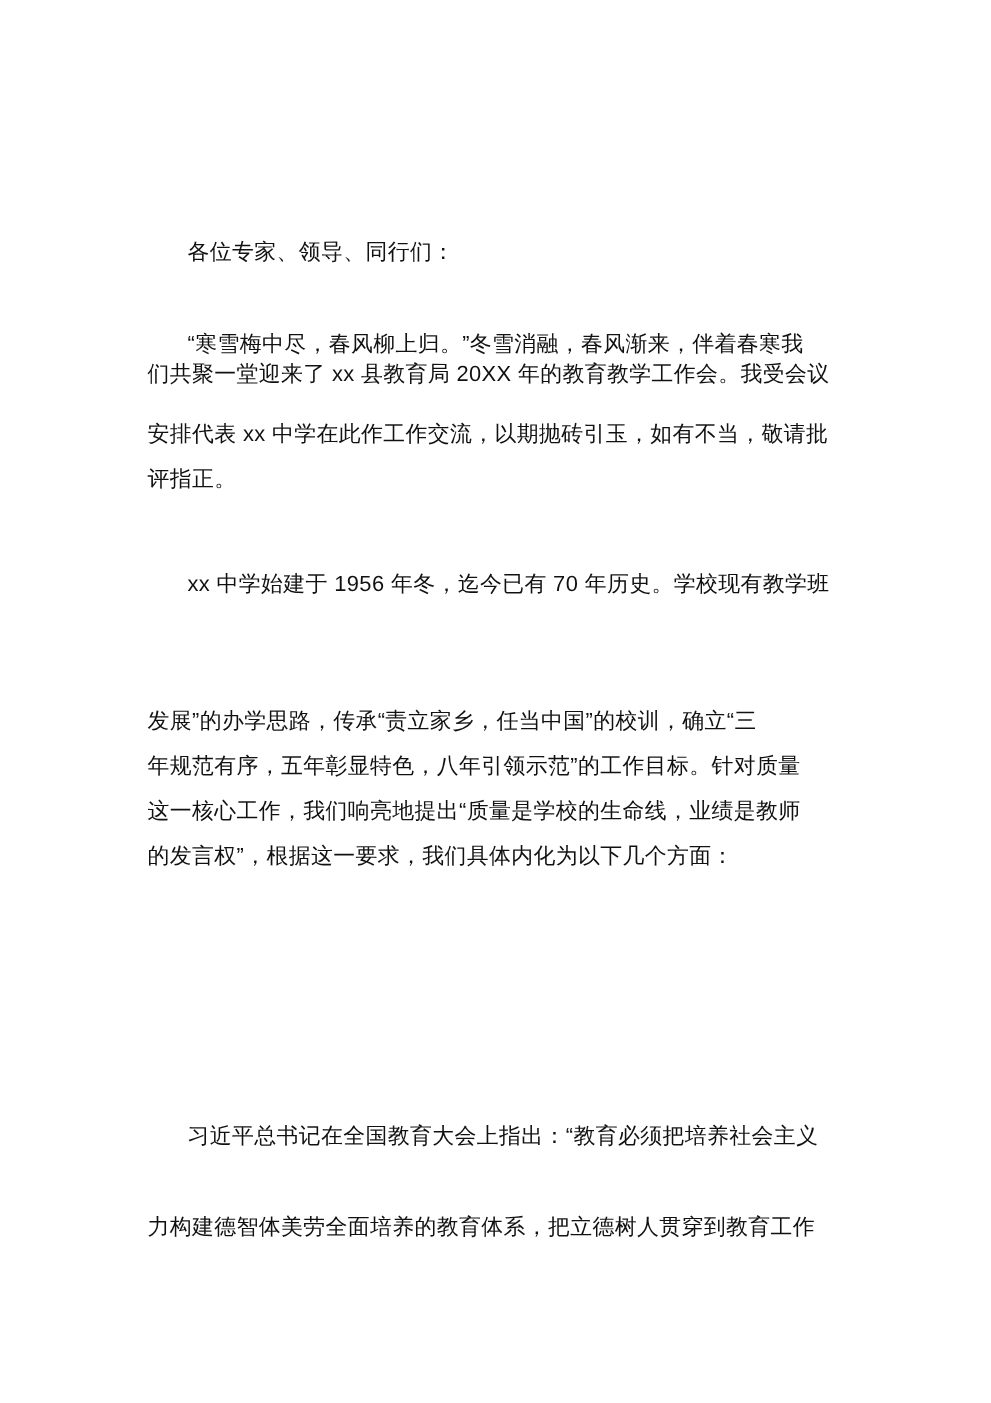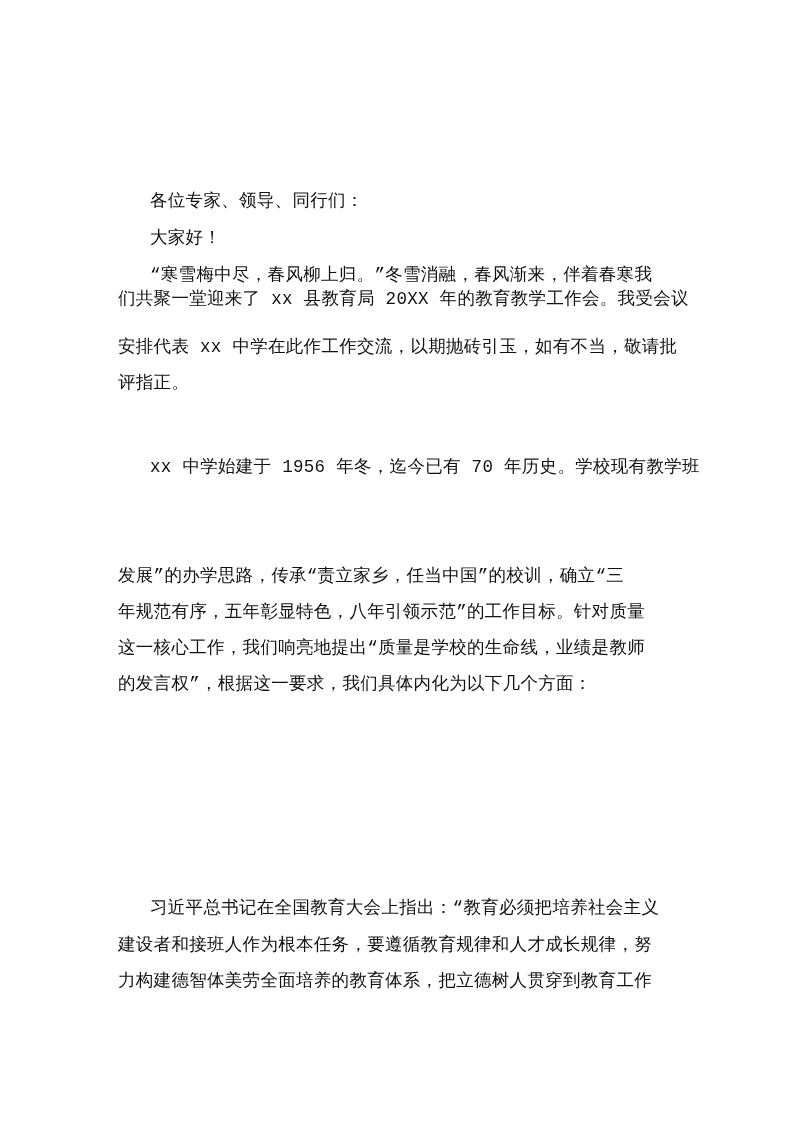--- a/index.html
+++ b/index.html
@@ -1,43 +1,41 @@
 <!DOCTYPE html>
 <html><head>
 <meta charset="utf-8">
 <style>
   html, body { margin: 0; padding: 0; background: #ffffff; }
   body { width: 793px; height: 1122px; position: relative; overflow: hidden; }
   .page {
     position: absolute; left: 0; top: 0; width: 793px; height: 1122px;
     background: #ffffff; color: #111111;
-    font-family: Liberation Mono, monospace;
+    font-family: Liberation Sans, sans-serif;
   }
   .line {
     position: absolute; left: 118px; width: 568px;
     font-size: 17.5px; line-height: 22px; white-space: nowrap;
     letter-spacing: 0.3px;
   }
   .indent { left: 150px; width: 536px; }
 </style>
 </head>
 <body>
 
 <div class="page">
   <div class="line indent" style="top:190px">各位专家、领导、同行们：</div>
-  <div class="line indent" style="top:227px">大家好！</div>
 
   <div class="line indent" style="top:264px">“寒雪梅中尽，春风柳上归。”冬雪消融，春风渐来，伴着春寒我</div>
   <div class="line" style="top:288px">们共聚一堂迎来了 xx 县教育局 20XX 年的教育教学工作会。我受会议</div>
   <div class="line" style="top:336px">安排代表 xx 中学在此作工作交流，以期抛砖引玉，如有不当，敬请批</div>
   <div class="line" style="top:372px">评指正。</div>
 
   <div class="line indent" style="top:456px">xx 中学始建于 1956 年冬，迄今已有 70 年历史。学校现有教学班</div>
   <div class="line" style="top:565px">发展”的办学思路，传承“责立家乡，任当中国”的校训，确立“三</div>
   <div class="line" style="top:601px">年规范有序，五年彰显特色，八年引领示范”的工作目标。针对质量</div>
   <div class="line" style="top:673px">的发言权”，根据这一要求，我们具体内化为以下几个方面：</div>
   <div class="line" style="top:637px">这一核心工作，我们响亮地提出“质量是学校的生命线，业绩是教师</div>
 
 
   <div class="line indent" style="top:897px">习近平总书记在全国教育大会上指出：“教育必须把培养社会主义</div>
-  <div class="line" style="top:934px">建设者和接班人作为根本任务，要遵循教育规律和人才成长规律，努</div>
   <div class="line" style="top:970px">力构建德智体美劳全面培养的教育体系，把立德树人贯穿到教育工作</div>
 </div>
 
 </body></html>

